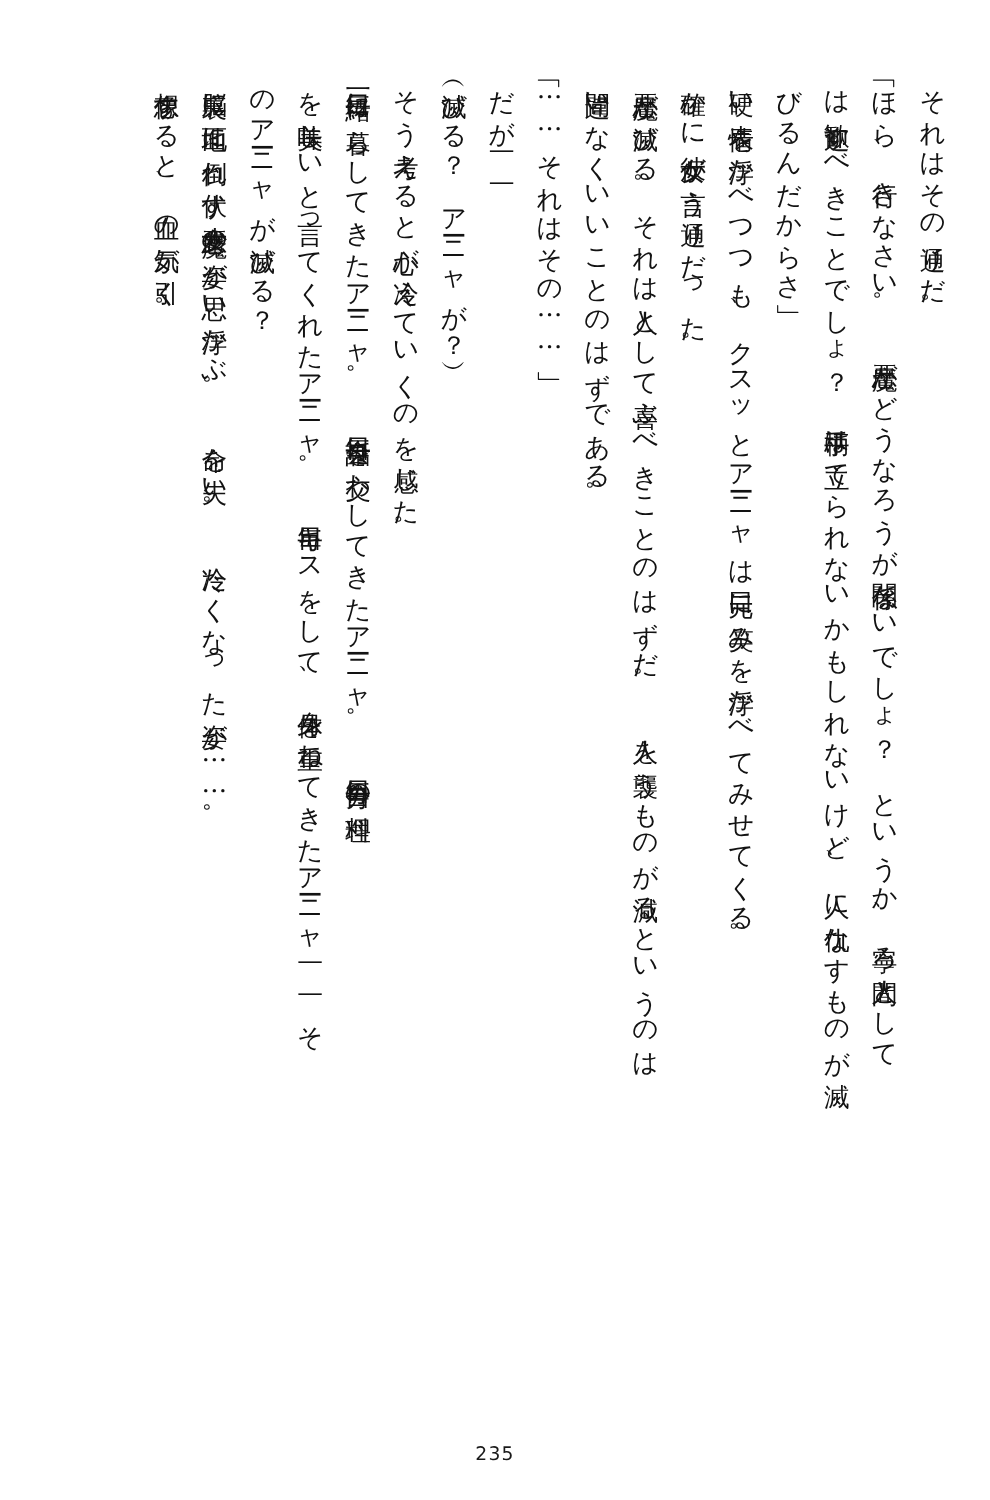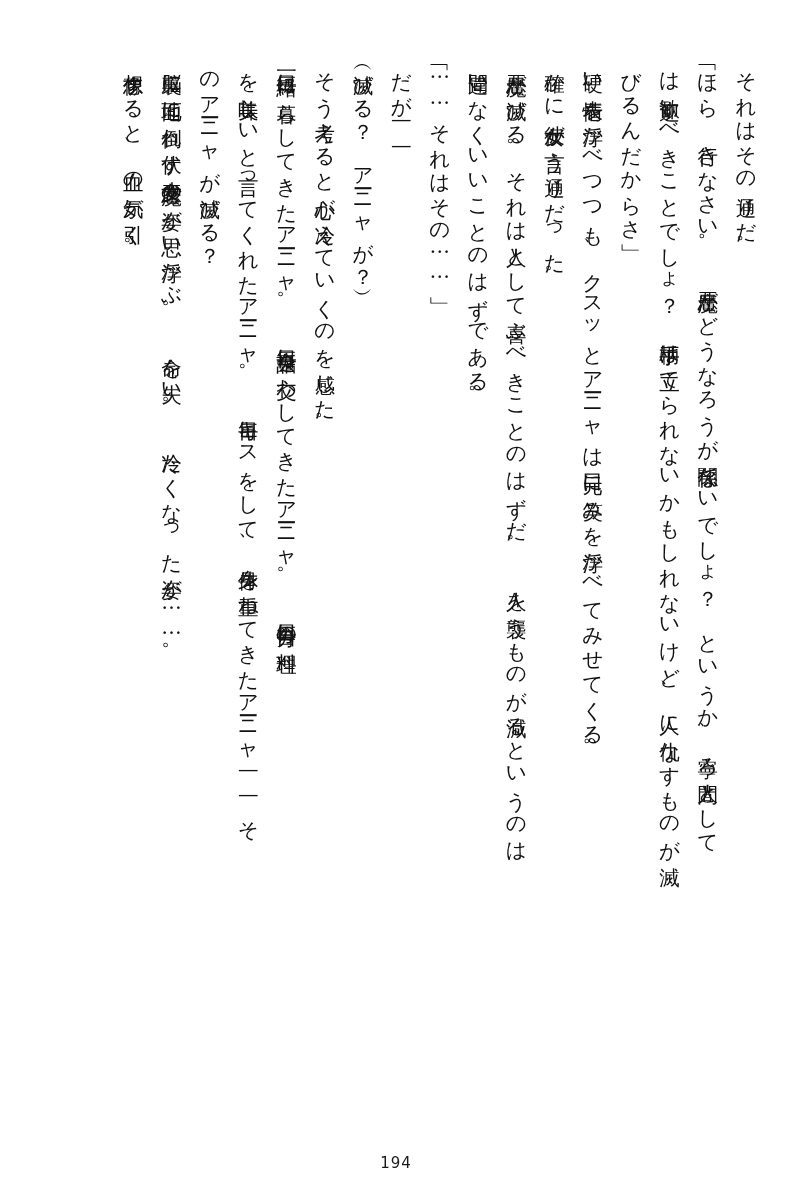--- a/index.html
+++ b/index.html
@@ -77,14 +77,14 @@
     <div class="vline">「……それはその……」</div>
     <div class="vline">だが——</div>
     <div class="vline">（滅びる？　アーニャが？）</div>
     <div class="vline">そう考えると心が冷えていくのを感じた。</div>
     <div class="vline">毎日一緒に暮らしてきたアーニャ。　毎日会話を交わしてきたアーニャ。　毎日自分の料理</div>
     <div class="vline">を美味しいと言ってくれたアーニャ。　毎日キスをして、身体を重ねてきたアーニャ——そ</div>
     <div class="vline">のアーニャが滅びる？</div>
     <div class="vline">脳裏に地面に倒れ伏す少女悪魔の姿が思い浮かぶ。　命を失い。　冷たくなった姿が……。</div>
     <div class="vline">想像すると、血の気が引く。</div>
   </div>
-  <div class="page-number">194</div>
+  <div class="page-number">235</div>
 </div>
 
 </body></html>

